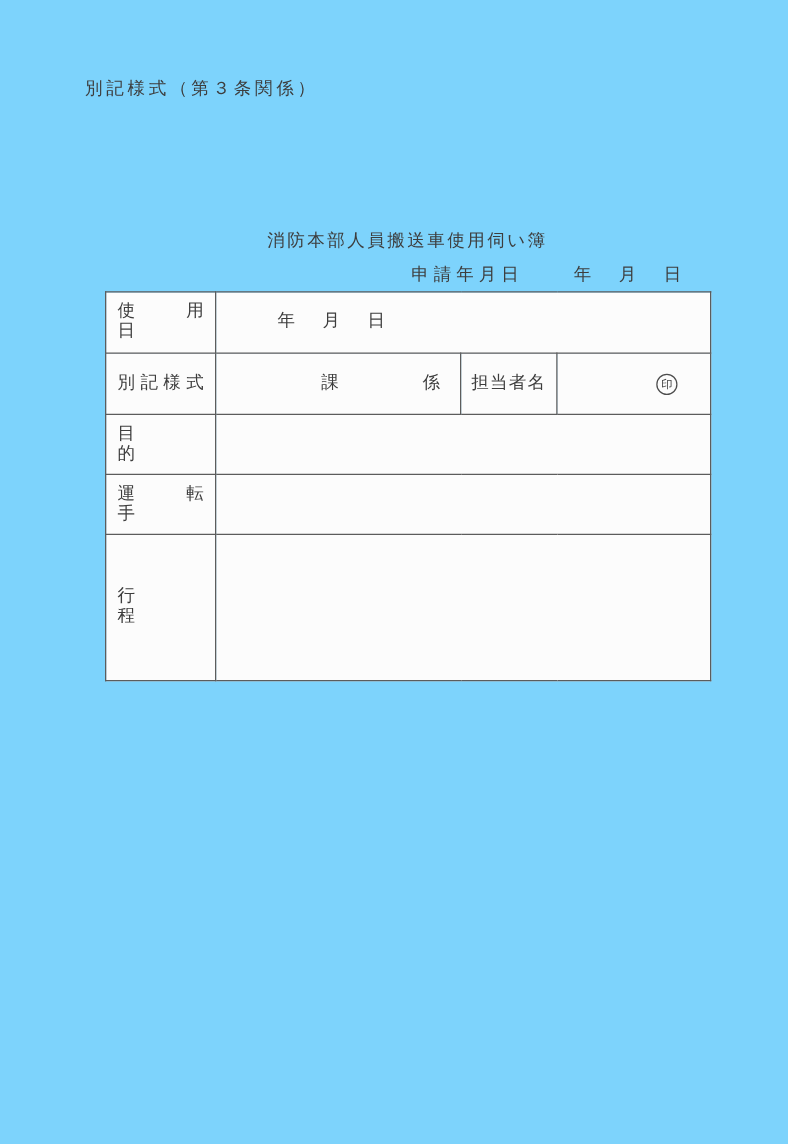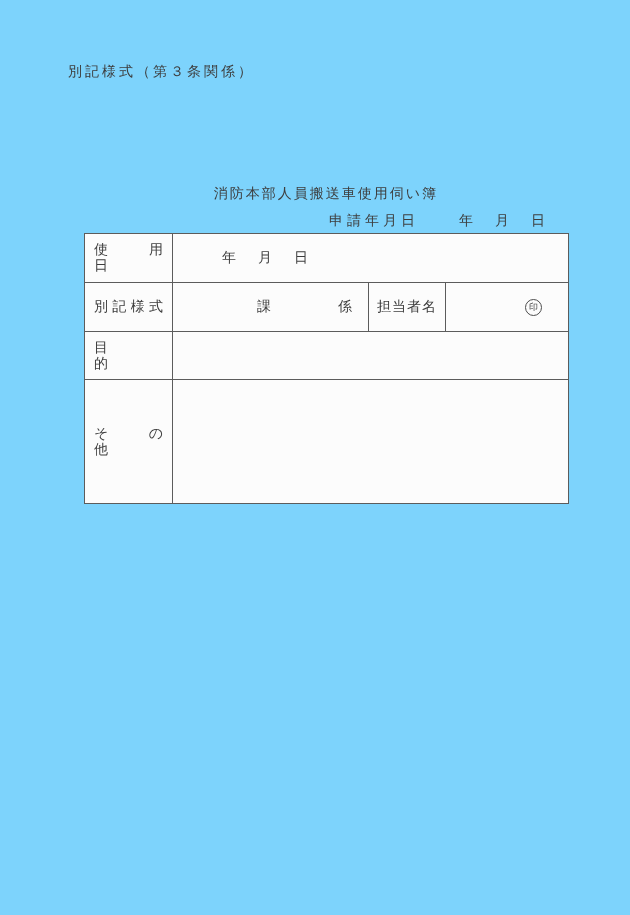--- a/index.html
+++ b/index.html
@@ -164,26 +164,32 @@
         </td>
       </tr>
 
       <tr class="h48">
         <td>
           <div class="label-text">目　　　的</div>
         </td>
         <td colspan="3"></td>
       </tr>
 
-
-
-
-      <tr class="h124">
+      <tr class="h48">
         <td>
-          <div class="label-text">そ　の　他</div>
+          <div class="label-text">運　転　手</div>
         </td>
         <td colspan="3"></td>
       </tr>
+
+
+      <tr class="h117">
+        <td>
+          <div class="label-text">行　　　程</div>
+        </td>
+        <td colspan="3"></td>
+      </tr>
+
 
     </tbody>
       </table>
   </div>
 </div>
 
 </body></html>

